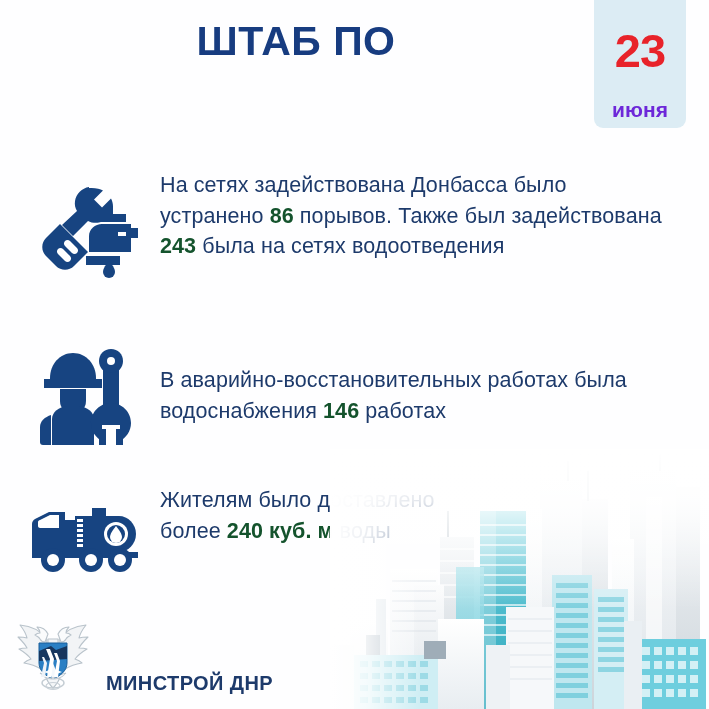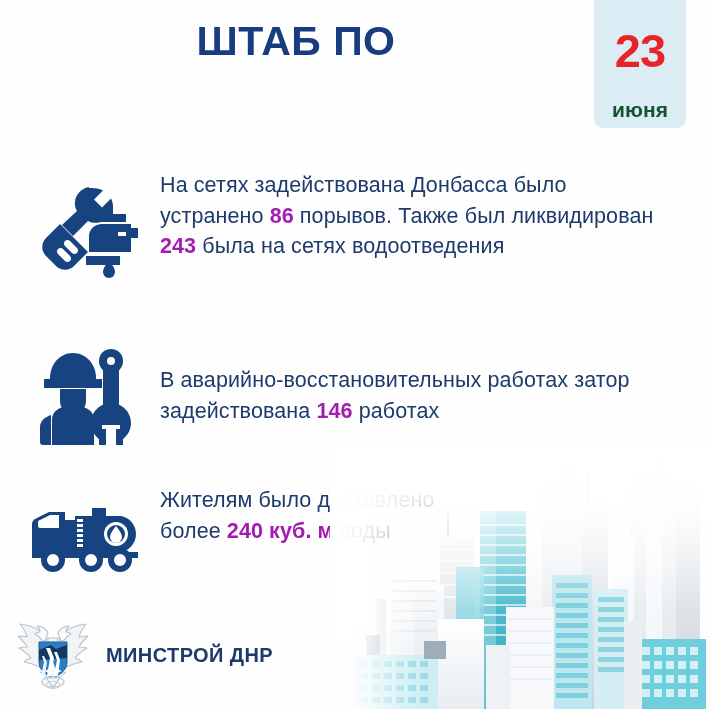--- a/index.html
+++ b/index.html
@@ -48,21 +48,21 @@
   }
   .date-day {
     color: #e8232a;
     font-size: 47px;
     font-weight: bold;
     line-height: 1;
     letter-spacing: -1px;
     margin-top: 18px;
   }
   .date-month {
-    color: #14532d;
+    color: #6d28d9;
     font-size: 21px;
     font-weight: bold;
     line-height: 1;
     margin-top: 14px;
     letter-spacing: 0px;
     text-align: center;
   }
   .title-wrap {
     position: absolute;
     left: 0;
@@ -93,21 +93,21 @@
     display: block;
   }
   .row-text {
     position: absolute;
     color: #1d3a6b;
     font-size: 21.5px;
     line-height: 1.42;
     letter-spacing: 0.1px;
   }
   .num {
-    color: #a21caf;
+    color: #14532d;
     font-weight: bold;
   }
 
   #row1 { left: 0; top: 170px; }
   #row1 .row-icon { left: 26px; top: 10px; }
   #row1 .row-text { left: 160px; top: 0px; width: 510px; }
 
   #row2 { left: 0; top: 340px; }
   #row2 .row-icon { left: 30px; top: 5px; }
   #row2 .row-text { left: 160px; top: 25px; width: 520px; }
@@ -143,21 +143,21 @@
     height: 260px;
     background: linear-gradient(to right, #ffffff 0%, rgba(255,255,255,0.8) 40%, rgba(255,255,255,0) 100%);
   }
 
   
   .footer {
     position: absolute;
     left: 14px;
     bottom: 14px;
     display: flex;
-    align-items: center;
+    align-items: flex-end;
     height: 80px;
   }
   .emblem {
     width: 78px;
     height: 78px;
     flex: 0 0 78px;
   }
   .footer-label {
     margin-left: 14px;
     color: #1d3a6b;
@@ -208,21 +208,21 @@
 
           <path d="M100 48h12v10h-12z"></path>
 
           <path d="M60 76h34v9H60z"></path>
 
           <path d="M77 92c0-5 6-11 6-11s6 6 6 11a6 6 0 0 1-12 0z"></path>
         </g>
       </svg>
     </span>
     <div class="row-text">
-      <span>На сетях задействована  Донбасса было устранено </span><span class="num">86</span><span> порывов. Также был ликвидирован </span><span class="num">243</span><span> была на сетях водоотведения</span>
+      <span>На сетях задействована  Донбасса было устранено </span><span class="num">86</span><span> порывов. Также был задействована </span><span class="num">243</span><span> была на сетях водоотведения</span>
     </div>
   </div>
 
   <div class="row" id="row2">
     <span class="row-icon">
       <svg width="104" height="100" viewBox="0 0 104 100" aria-hidden="true">
         <g fill="#174481">
 
           <path d="M20 33c0-14 10-25 23-25s23 11 23 25v2H20v-2z"></path>
 
@@ -241,21 +241,21 @@
           <path d="M81 4c7 0 12 5 12 12s-5 12-12 12-12-5-12-12S74 4 81 4z"></path>
           <path fill="#ffffff" d="M81 12a4 4 0 1 1 0 8 4 4 0 0 1 0-8z"></path>
 
           <path d="M81 58c11 0 20 9 20 20 0 8-5 15-11 18V80h-18v16c-6-3-11-10-11-18 0-11 9-20 20-20z"></path>
           <path d="M69 84h24v16H69z"></path>
           <path fill="#ffffff" d="M76 84h10v16H76z"></path>
         </g>
       </svg>
     </span>
     <div class="row-text">
-      <span>В аварийно-восстановительных работах затор задействована </span><span class="num">146</span><span> работах</span>
+      <span>В аварийно-восстановительных работах была водоснабжения </span><span class="num">146</span><span> работах</span>
     </div>
   </div>
 
   <div class="row" id="row3">
     <span class="row-icon">
       <svg width="116" height="72" viewBox="0 0 116 72" aria-hidden="true">
         <g fill="#174481">
 
           <path d="M4 22c0-2 1-4 3-5l14-7h16v42H6c-1 0-2-1-2-2V22z"></path>
           <path fill="#ffffff" d="M12 18l10-5h9v13H12c-1 0-2-1-2-2v-4c0-1 1-2 2-2z"></path>

